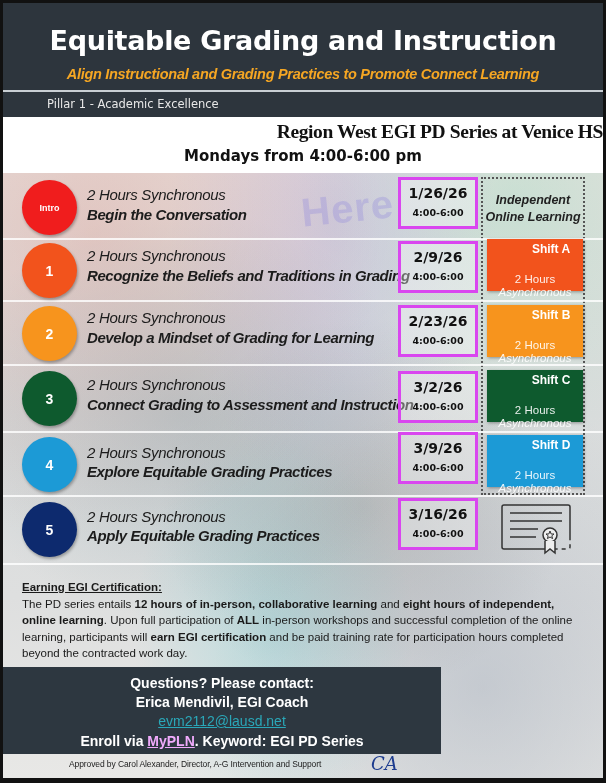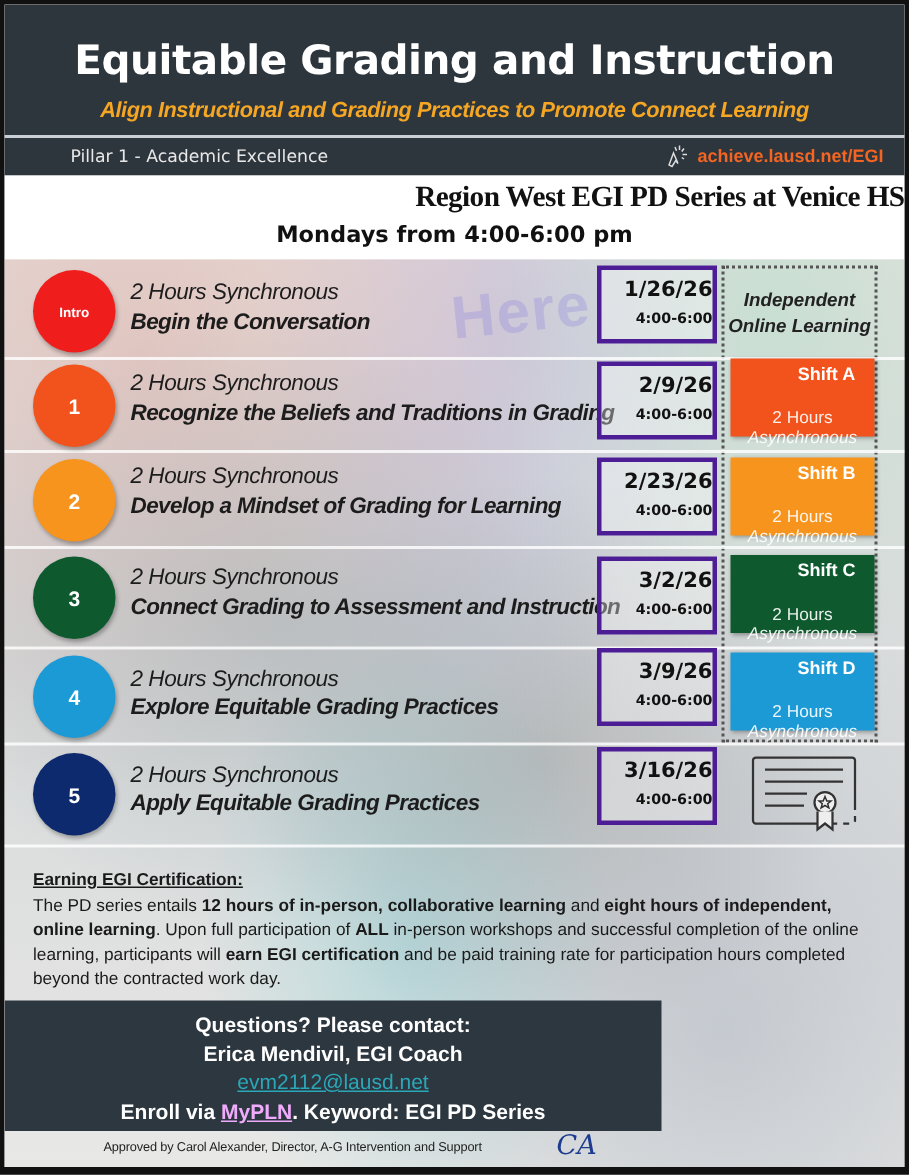--- a/index.html
+++ b/index.html
@@ -69,22 +69,22 @@
   }
   .circle.small-label { font-size: 9px; }
   .row-line1 {
     position: absolute; left: 84px; font-style: italic; font-size: 15px; color: #1c1c1c; letter-spacing: -0.3px;
   }
   .row-line2 {
     position: absolute; left: 84px; font-style: italic; font-weight: bold; font-size: 15px; color: #1c1c1c; letter-spacing: -0.4px;
   }
   .date-box {
     position: absolute; left: 395px; width: 80px; height: 52px;
-    border: 3px solid #4c1d95; background: rgba(255,255,255,0.35);
-    text-align: right;
+    border: 3px solid #d946ef; background: rgba(255,255,255,0.35);
+    text-align: center;
   }
   .date-box .date { display: block; font-family: "DejaVu Sans", sans-serif; font-weight: bold; font-size: 14px; color: #111; margin-top: 5px; }
   .date-box .time { display: block; font-family: "DejaVu Sans", sans-serif; font-weight: bold; font-size: 9.5px; color: #111; margin-top: 6px; }
 
   .online-frame {
     position: absolute; left: 478px; top: 174px; width: 104px; height: 318px;
     border: 2px dotted #555; border-left: 2px dotted #555;
   }
   .online-label {
     position: absolute; left: 480px; top: 189px; width: 100px; text-align: center;
@@ -128,31 +128,20 @@
 
 <div class="page">
 
   <div class="header">
     <div class="title">Equitable Grading and Instruction</div>
     <div class="subtitle">Align Instructional and Grading Practices to Promote Connect Learning</div>
   </div>
   <div class="divider-line"></div>
   <div class="pillar-bar">
     <span class="pillar">Pillar 1 - Academic Excellence</span>
-    <span class="link-wrap">
-      <svg class="click-icon" viewBox="0 0 18 16">
-        <path d="M3 14 L6 6 L9 13 L7.5 11 L5 15 Z" fill="none" stroke="#ddd" stroke-width="1"></path>
-        <line x1="10" y1="1" x2="10" y2="4" stroke="#ddd" stroke-width="1"></line>
-        <line x1="13" y1="3" x2="11.5" y2="5" stroke="#ddd" stroke-width="1"></line>
-        <line x1="15" y1="7" x2="12" y2="7" stroke="#ddd" stroke-width="1"></line>
-        <line x1="7" y1="2" x2="8" y2="4.5" stroke="#ddd" stroke-width="1"></line>
-        <line x1="13" y1="10" x2="11.5" y2="9" stroke="#ddd" stroke-width="1"></line>
-      </svg>
-      <span class="link">achieve.lausd.net/EGI</span>
-    </span>
   </div>
 
   <div class="white-band"></div>
   <div class="series-title">Region West EGI PD Series at Venice HS</div>
   <div class="series-sub">Mondays from 4:00-6:00 pm</div>
 
   <div class="backdrop"></div>
   <div class="backdrop-word">Here</div>
 
   <div class="online-frame"></div>

